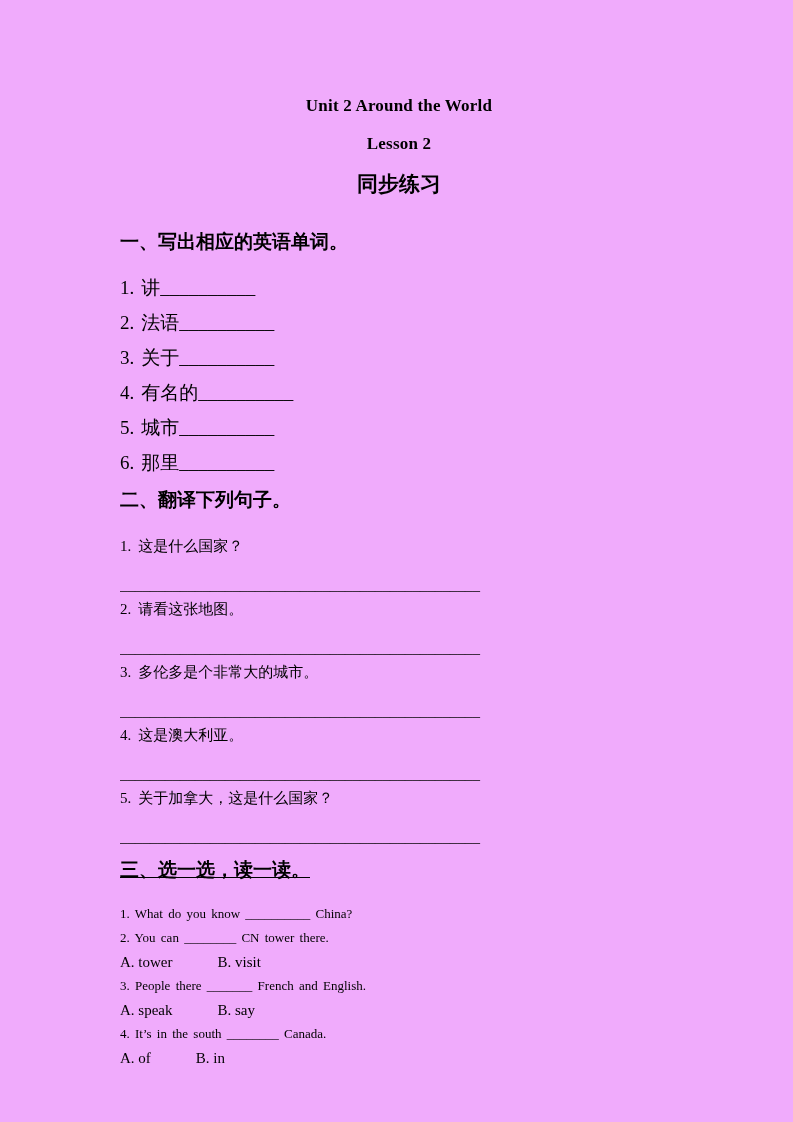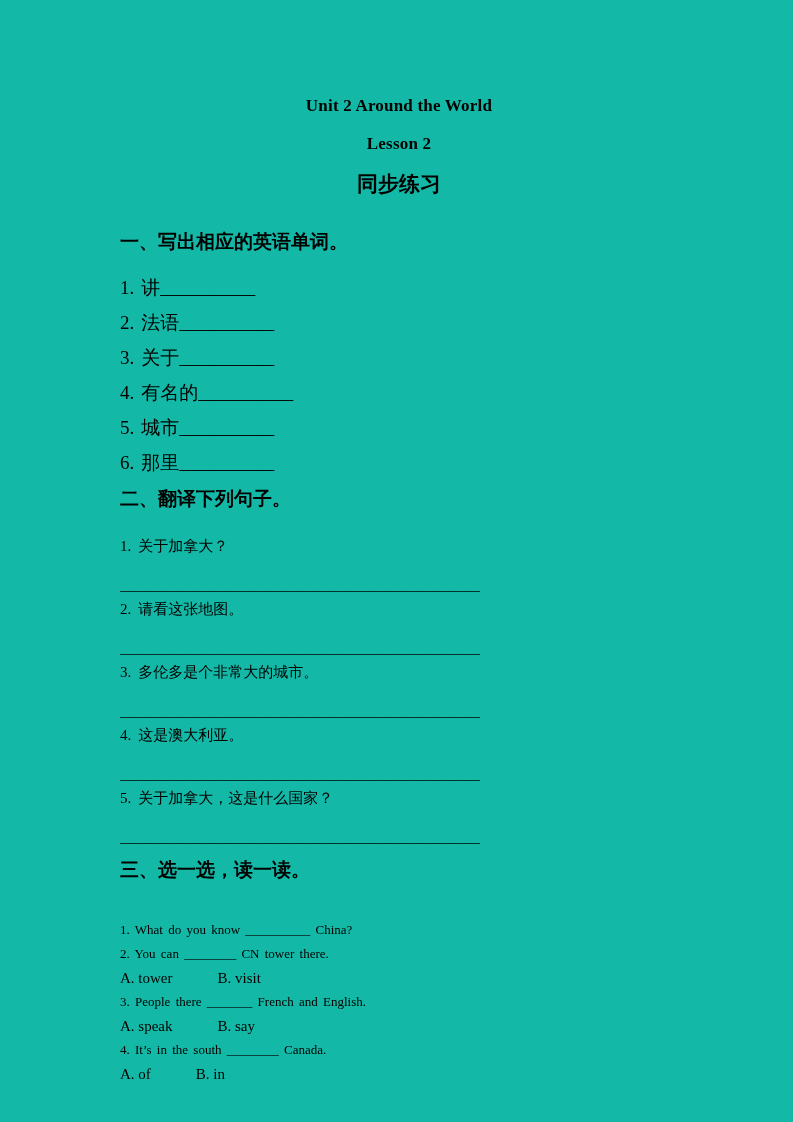--- a/index.html
+++ b/index.html
@@ -2,21 +2,21 @@
 <html><head>
 <meta charset="utf-8">
 <style>
   * { margin: 0; padding: 0; box-sizing: border-box; }
   html, body { background: #ffffff; }
   body { width: 793px; height: 1122px; overflow: hidden; }
 
   .page {
     width: 793px;
     height: 1122px;
-    background: #14b8a6;
+    background: #f0abfc;
     color: #000000;
     padding: 96px 115px 40px 120px;
     font-family: "Liberation Serif", "DejaVu Serif", serif;
   }
 
   
   .doc-header { text-align: center; }
   .title-en {
     font-family: "Liberation Serif", "DejaVu Serif", serif;
     font-weight: bold;
@@ -34,22 +34,22 @@
   }
 
   
   .sec-heading {
     font-family: "Liberation Sans", "DejaVu Sans", sans-serif;
     font-weight: bold;
     font-size: 19px;
     line-height: 24px;
   }
   .sec-one-heading { margin-top: 34px; margin-bottom: 24px; }
-  .sec-two-heading { margin-top: 12px; margin-bottom: 24px; font-family: Liberation Mono, monospace; }
-  .sec-three-heading { margin-top: 10px; margin-bottom: 38px; }
+  .sec-two-heading { margin-top: 12px; margin-bottom: 24px; }
+  .sec-three-heading { margin-top: 10px; margin-bottom: 22px; text-decoration: underline; }
 
   
   .word-item {
     font-size: 19px;
     line-height: 20px;
     margin-bottom: 15px;
     white-space: nowrap;
   }
   .word-item .num {
     font-family: "Liberation Serif", "DejaVu Serif", serif;
@@ -118,21 +118,21 @@
     </div>
     <div class="word-item">
       <span class="num">6.</span><span class="word">那里</span><span class="blank">__________</span>
     </div>
   </div>
 
   <div>
     <div class="sec-heading sec-two-heading">二、翻译下列句子。</div>
 
     <div class="trans-item">
-      <div class="sentence"><span class="num">1.</span><span>关于加拿大？</span></div>
+      <div class="sentence"><span class="num">1.</span><span>这是什么国家？</span></div>
       <div class="answer-line">________________________________________________</div>
     </div>
     <div class="trans-item">
       <div class="sentence"><span class="num">2.</span><span>请看这张地图。</span></div>
       <div class="answer-line">________________________________________________</div>
     </div>
     <div class="trans-item">
       <div class="sentence"><span class="num">3.</span><span>多伦多是个非常大的城市。</span></div>
       <div class="answer-line">________________________________________________</div>
     </div>

